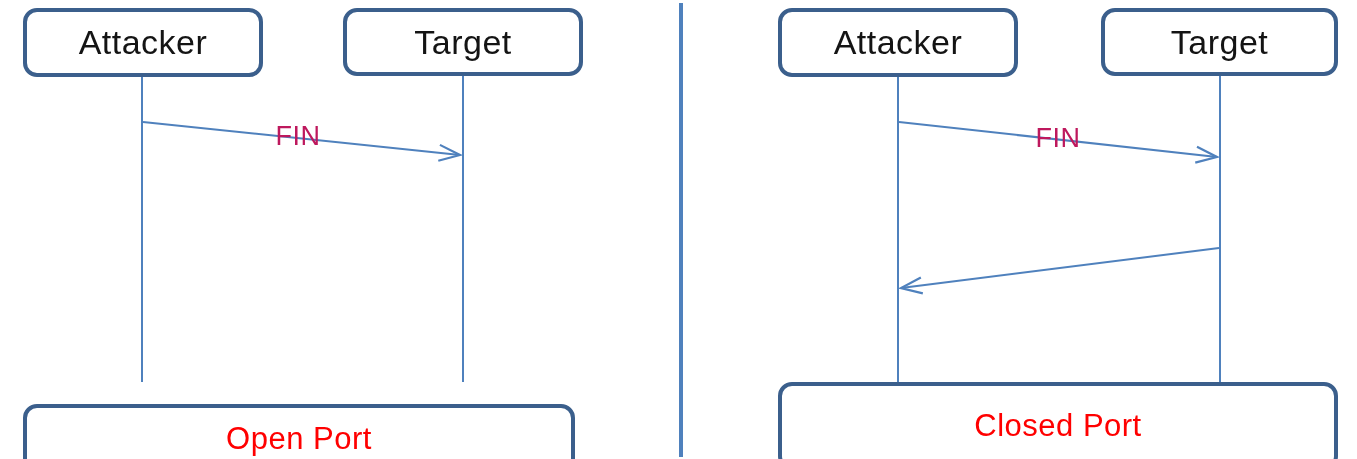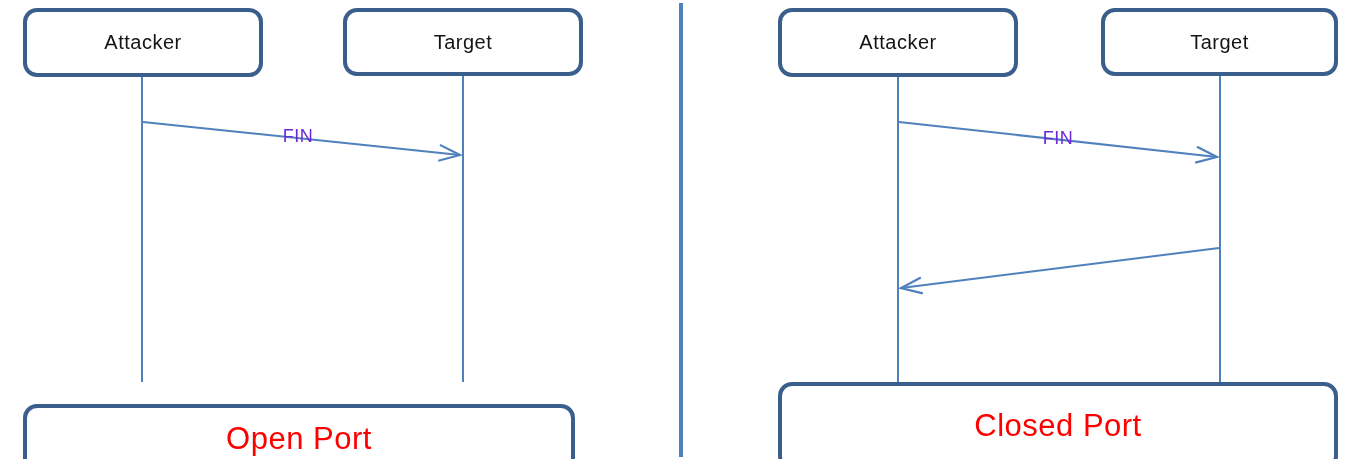--- a/index.html
+++ b/index.html
@@ -24,42 +24,42 @@
   }
   .actor-box {
     position: absolute;
     box-sizing: border-box;
     background: #ffffff;
     border: 4px solid #3b5f8c;
     border-radius: 14px;
     display: flex;
     align-items: center;
     justify-content: center;
-    font-size: 20px;
+    font-size: 34px;
     color: #141414;
     letter-spacing: 0.5px;
   }
   .result-box {
     position: absolute;
     box-sizing: border-box;
     background: #ffffff;
     border: 4px solid #3b5f8c;
     border-radius: 14px;
     display: flex;
     align-items: center;
     justify-content: center;
     font-size: 31px;
     color: #ff0000;
     letter-spacing: 0.5px;
   }
   .msg-label {
     position: absolute;
     transform: translate(-50%, -50%);
-    font-size: 18px;
-    color: #6d28d9;
+    font-size: 27px;
+    color: #be185d;
     white-space: nowrap;
     letter-spacing: 0.5px;
   }
 
   
   .box-attacker-left { left: 23px;  top: 8px;  width: 240px; height: 69px; }
   .box-target-left   { left: 343px; top: 8px;  width: 240px; height: 68px; }
   .box-result-left   { left: 23px;  top: 404px; width: 552px; height: 69px; }
   .label-fin-left    { left: 298px; top: 136px; }
 

